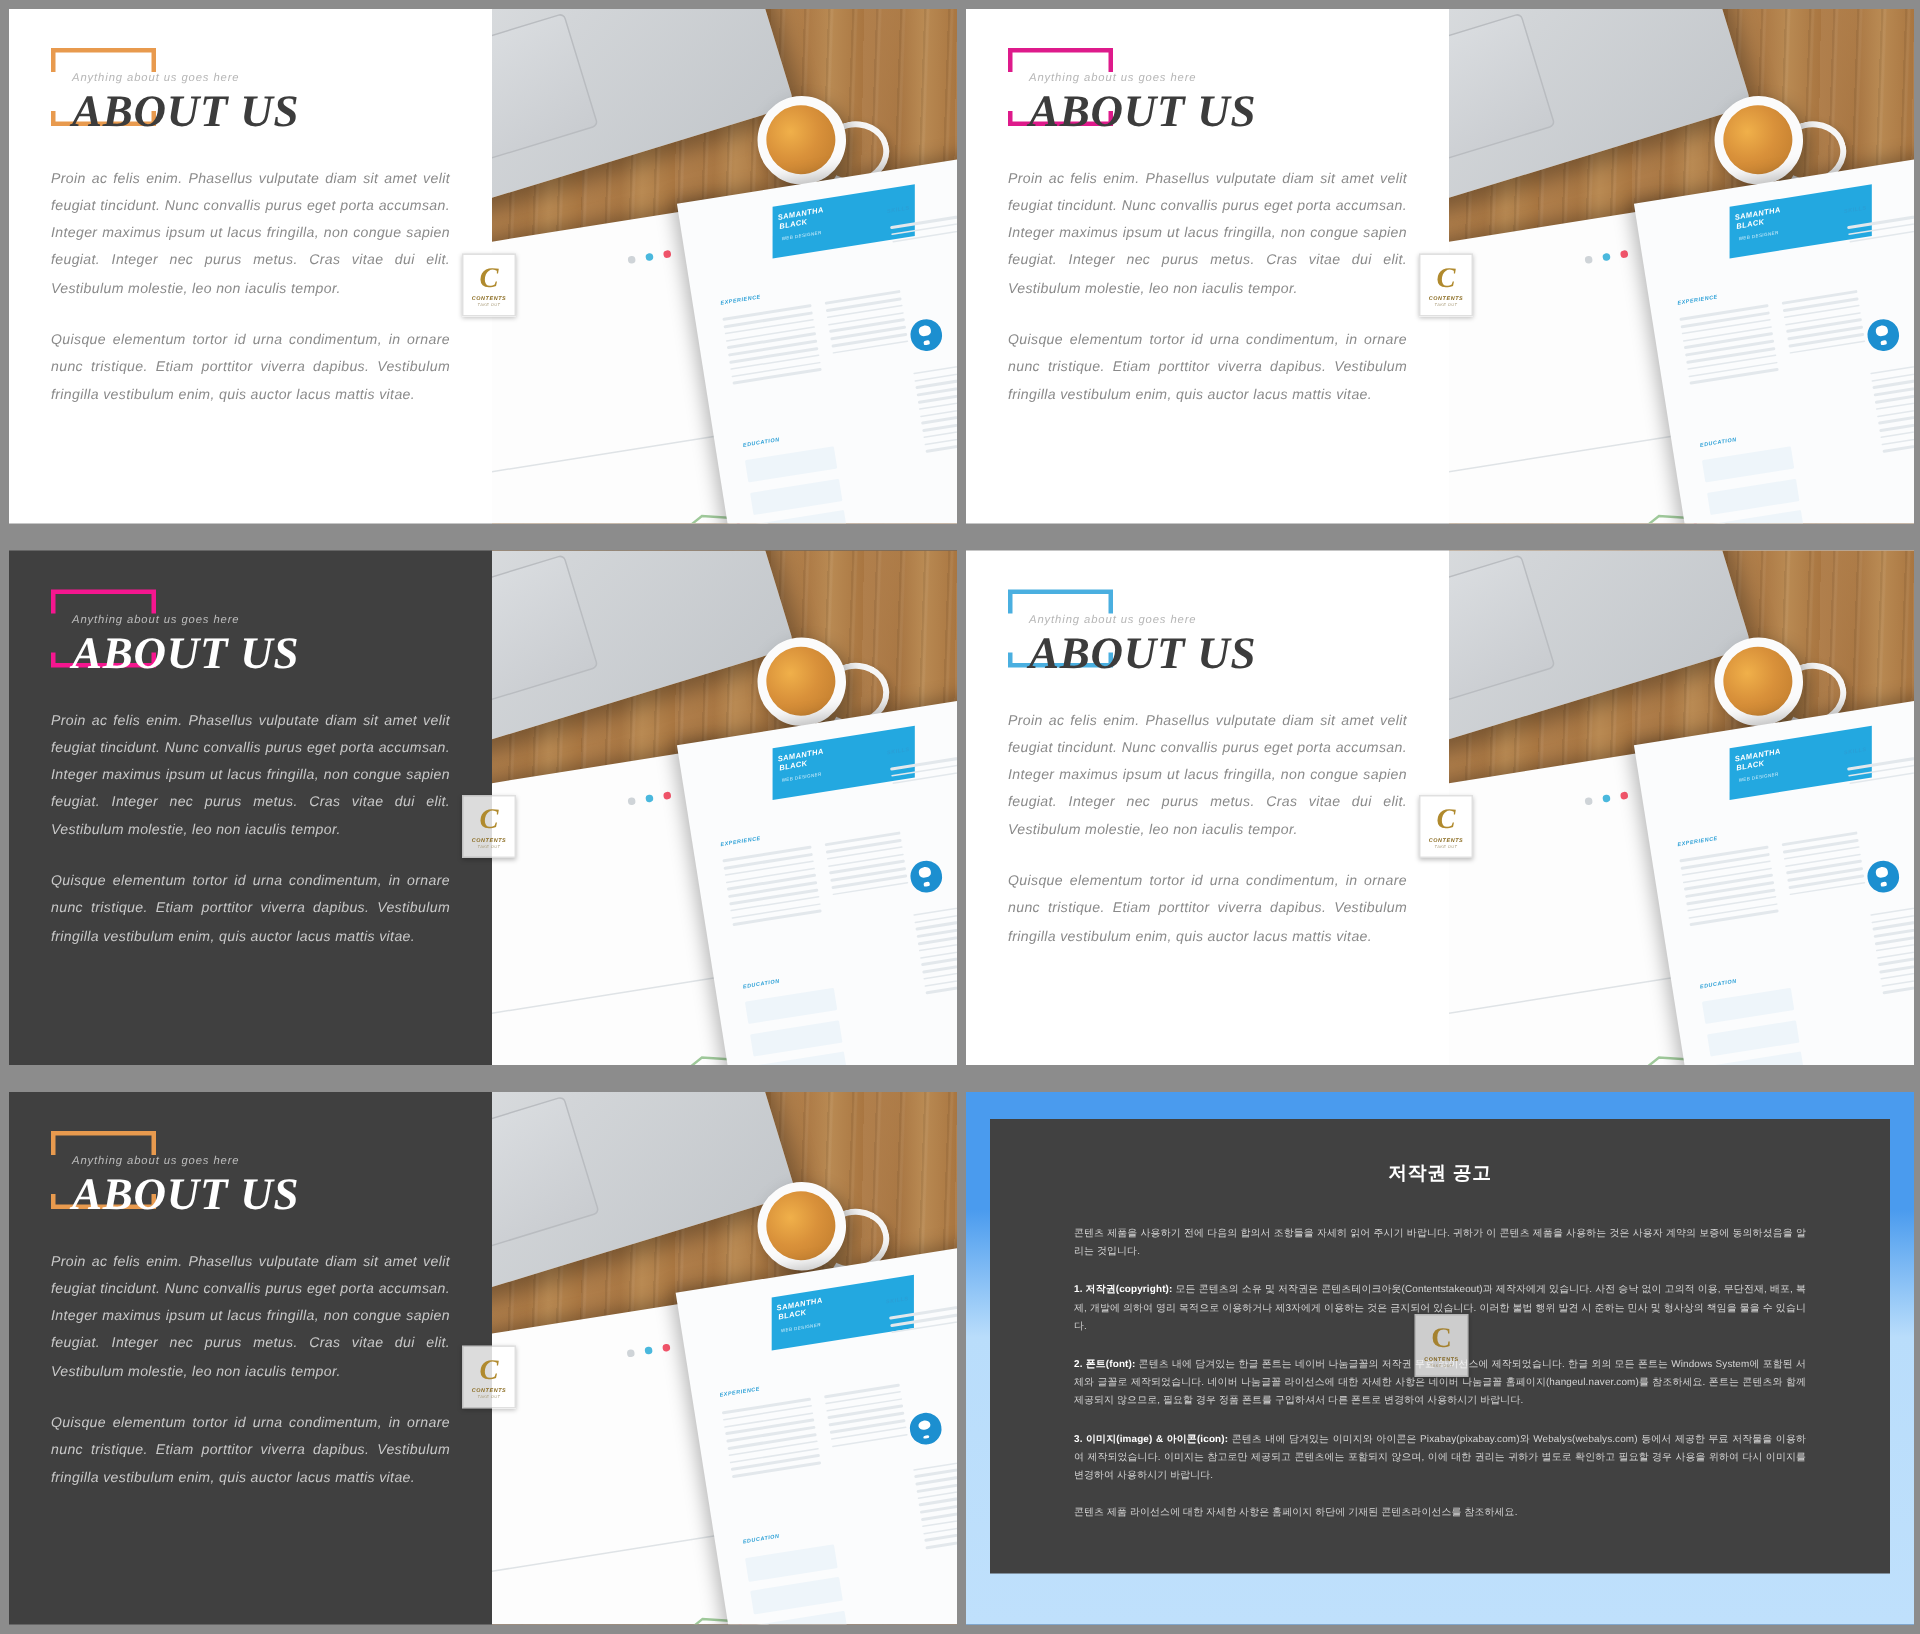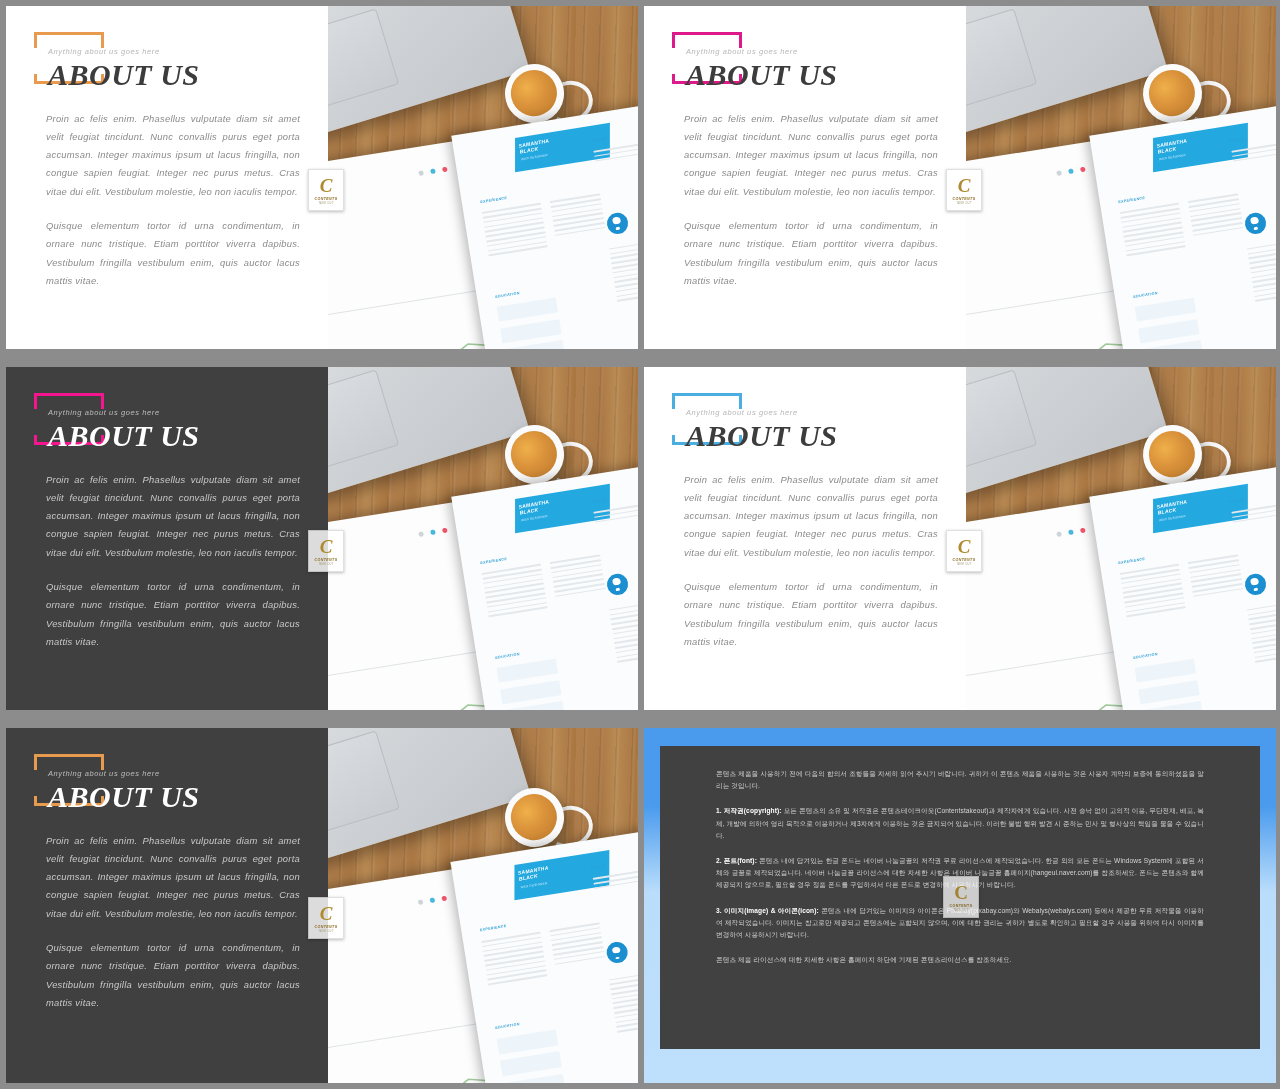--- a/index.html
+++ b/index.html
@@ -96,21 +96,21 @@
     white-space: nowrap;
   }
   .dark .title { color: #ffffff; }
 
   .body p {
     font-size: 9.4px;
     line-height: 1.95;
     letter-spacing: .25px;
     text-align: justify;
     color: #8a8a8a;
-    margin: 0 0 16px 12px;
+    margin: 0 0 16px 0;
   }
   .dark .body p { color: #c9c9c9; }
 
   
   .photo {
     flex: 1 1 auto;
     position: relative;
     overflow: hidden;
     background: #9a6b3e;
   }
@@ -1079,20 +1079,21 @@
         <div class="c">C</div>
         <div class="t1">CONTENTS</div>
         <div class="t2">TAKE OUT</div>
       </div>
     </div>
   </div>
 
   <div class="copyslide" style="left:644px; top:728px; width:632px; height:355px;">
     <div class="wash"></div>
     <div class="copybox">
+      <div class="copytitle">저작권 공고</div>
       <div class="copybody">
         <p>콘텐츠 제품을 사용하기 전에 다음의 합의서 조항들을 자세히 읽어 주시기 바랍니다. 귀하가 이 콘텐츠 제품을 사용하는 것은 사용자 계약의 보증에 동의하셨음을 알리는 것입니다.</p>
         <p>
           <b>1. 저작권(copyright):</b><span> 모든 콘텐츠의 소유 및 저작권은 콘텐츠테이크아웃(Contentstakeout)과 제작자에게 있습니다. 사전 승낙 없이 고의적 이용, 무단전재, 배포, 복제, 개발에 의하여 영리 목적으로 이용하거나 제3자에게 이용하는 것은 금지되어 있습니다. 이러한 불법 행위 발견 시 준하는 민사 및 형사상의 책임을 물을 수 있습니다.</span>
         </p>
         <p>
           <b>2. 폰트(font):</b><span> 콘텐츠 내에 담겨있는 한글 폰트는 네이버 나눔글꼴의 저작권 무료 라이선스에 제작되었습니다. 한글 외의 모든 폰트는 Windows System에 포함된 서체와 글꼴로 제작되었습니다. 네이버 나눔글꼴 라이선스에 대한 자세한 사항은 네이버 나눔글꼴 홈페이지(hangeul.naver.com)를 참조하세요. 폰트는 콘텐츠와 함께 제공되지 않으므로, 필요할 경우 정품 폰트를 구입하셔서 다른 폰트로 변경하여 사용하시기 바랍니다.</span>
         </p>
         <p>
           <b>3. 이미지(image) &amp; 아이콘(icon):</b><span> 콘텐츠 내에 담겨있는 이미지와 아이콘은 Pixabay(pixabay.com)와 Webalys(webalys.com) 등에서 제공한 무료 저작물을 이용하여 제작되었습니다. 이미지는 참고로만 제공되고 콘텐츠에는 포함되지 않으며, 이에 대한 권리는 귀하가 별도로 확인하고 필요할 경우 사용을 위하여 다시 이미지를 변경하여 사용하시기 바랍니다.</span>

